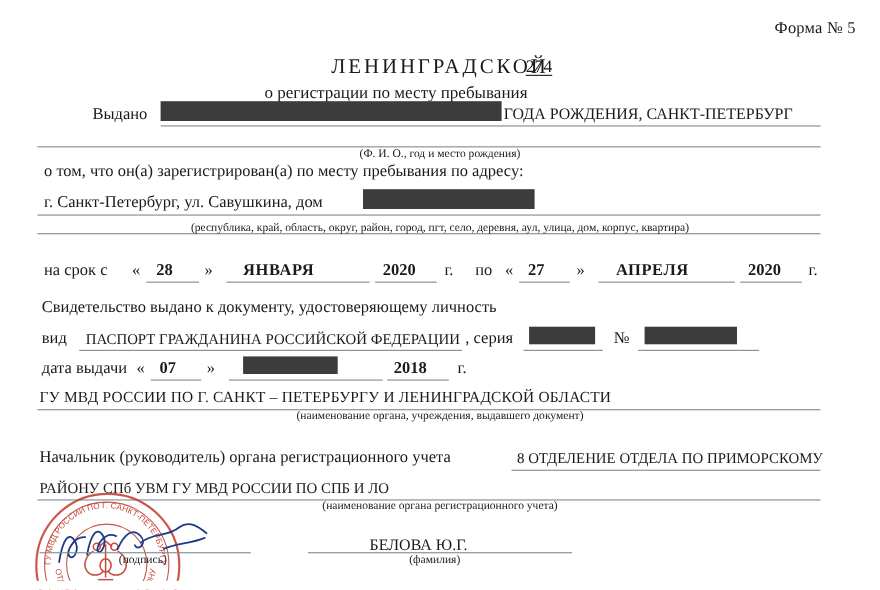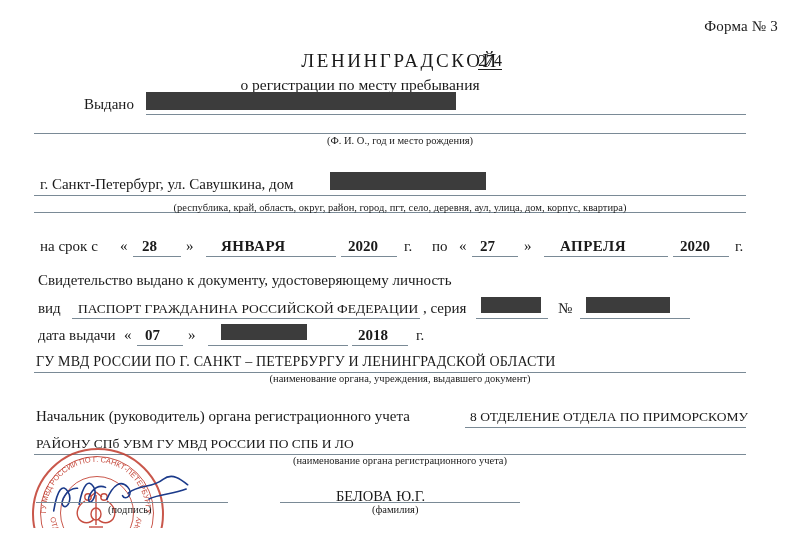--- a/index.html
+++ b/index.html
@@ -150,35 +150,37 @@
     width: 800px;
     height: 8px;
     background: #ffffff;
   }
 </style>
 </head>
 <body>
 
 <div class="page">
 
-  <div class="form-no">Форма № 3</div>
+  <div class="form-no">Форма № 5</div>
 
   <div class="title-row">
     <span class="title-main">ЛЕНИНГРАДСКОЙ</span>
   </div>
   <div class="title-number">274</div>
   <div class="title-sub">о регистрации по месту пребывания</div>
 
   <div class="txt" style="left:84px; top:96px;">Выдано</div>
   <div class="redact" style="left:146px; top:92px; width:310px; height:18px;"></div>
+  <div class="txt caps" style="left:458px; top:96px;">ГОДА РОЖДЕНИЯ, САНКТ-ПЕТЕРБУРГ</div>
   <div class="rule" style="left:146px; top:114px; width:600px;"></div>
 
   <div class="rule" style="left:34px; top:133px; width:712px;"></div>
   <div class="center-cap" style="top:135px;">(Ф. И. О., год и место рождения)</div>
 
+  <div class="txt" style="left:40px; top:148px;">о том, что он(а) зарегистрирован(а) по месту пребывания по адресу:</div>
 
   <div class="txt" style="left:40px; top:176px;">г. Санкт-Петербург, ул. Савушкина, дом</div>
   <div class="redact" style="left:330px; top:172px; width:156px; height:18px;"></div>
   <div class="rule" style="left:34px; top:195px; width:712px;"></div>
   <div class="rule" style="left:34px; top:212px; width:712px;"></div>
   <div class="center-cap" style="top:202px;">(республика, край, область, округ, район, город, пгт, село, деревня, аул, улица, дом, корпус, квартира)</div>
 
   <div class="txt" style="left:40px; top:238px;">на срок с</div>
   <div class="txt" style="left:120px; top:238px;">«</div>
   <div class="txt" style="left:142px; top:238px; font-weight:bold;">28</div>

